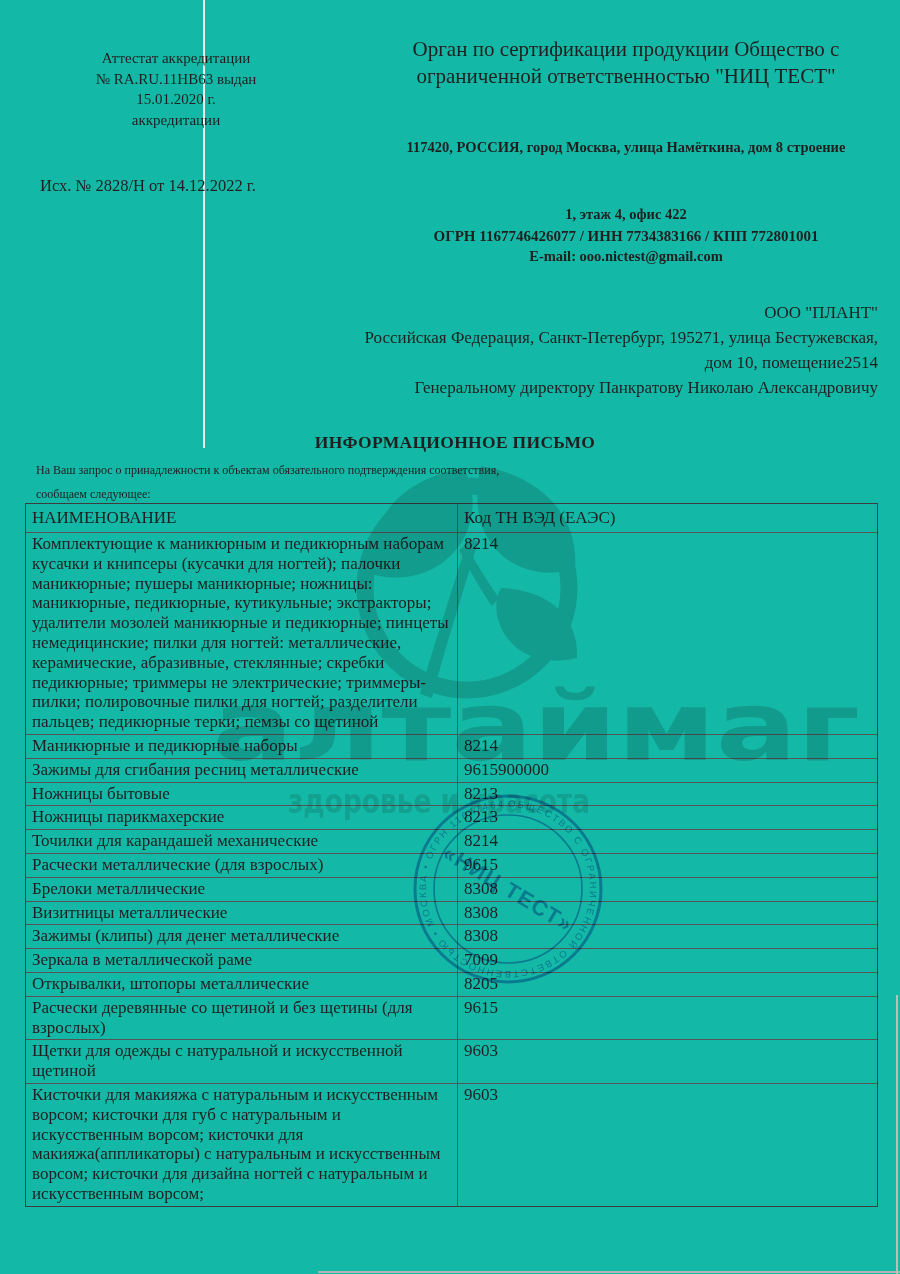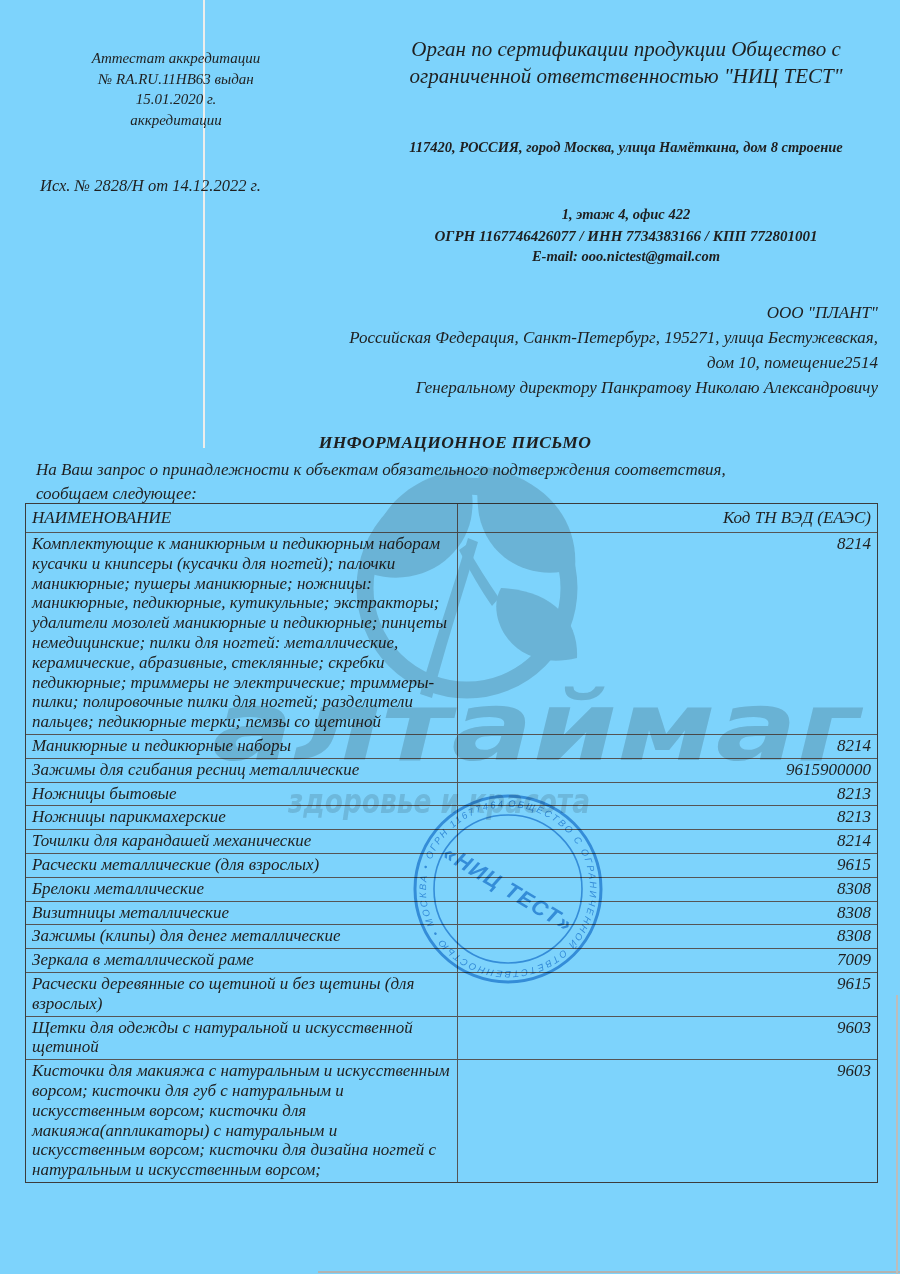--- a/index.html
+++ b/index.html
@@ -1,18 +1,18 @@
 <!DOCTYPE html>
 <html><head>
 <meta charset="utf-8">
 <style>
   html,body{margin:0;padding:0;background:#ffffff;}
   .page{
-    position:relative;width:900px;height:1274px;background:#7dd3fc;overflow:hidden;
-    font-family:"Liberation Serif", serif;color:#1f1f1f;font-style:italic;
+    position:relative;width:900px;height:1274px;background:#14b8a6;overflow:hidden;
+    font-family:"Liberation Serif", serif;color:#1f1f1f;
   }
   
   .fold-line{position:absolute;left:203px;top:0;width:2px;height:448px;background:#ededeb;}
   .scan-bottom{position:absolute;left:318px;bottom:1px;right:0;height:2px;background:#b3b3b1;}
   .scan-right{position:absolute;right:2px;top:995px;bottom:0;width:2px;background:#bdbdbb;}
 
   
   .acc-block{position:absolute;left:58px;top:48px;width:236px;text-align:center;
     font-size:15px;line-height:20.5px;}
   .ref-line{position:absolute;left:40px;top:176px;font-size:16.5px;}
@@ -21,30 +21,30 @@
   .org-addr{font-size:14.5px;line-height:19px;font-weight:bold;margin-top:48px;}
   .org-reg{font-size:15px;line-height:21px;font-weight:bold;margin-top:2px;}
   .org-mail{font-size:14.5px;line-height:19px;font-weight:bold;}
 
   
   .recipient{position:absolute;left:238px;top:300px;width:640px;text-align:right;
     font-size:17px;line-height:25px;}
 
   .doc-title{position:absolute;left:0;top:432px;width:910px;text-align:center;
     font-size:17.5px;font-weight:bold;letter-spacing:.3px;}
-  .intro{position:absolute;left:36px;top:458px;width:836px;font-size:17px;line-height:24px;}
+  .intro{position:absolute;left:36px;top:458px;width:836px;font-size:12px;line-height:24px;}
 
   
   .doc-table{position:absolute;left:25px;top:503px;width:851px;
     border:1.5px solid #3c3c3c;font-size:17px;}
   .trow{display:flex;border-top:1.2px solid #555;}
   .trow.thead{border-top:none;}
   .cell{padding:1px 6px 2px;box-sizing:border-box;}
   .cell.name{width:432px;border-right:1.2px solid #555;text-align:left;line-height:19.8px;}
-  .cell.code{flex:1;text-align:right;line-height:19.8px;}
+  .cell.code{flex:1;text-align:left;line-height:19.8px;}
   .thead .cell{line-height:25px;}
 
   
   .overlay{position:absolute;left:0;top:0;pointer-events:none;mix-blend-mode:multiply;}
 </style>
 </head>
 <body>
 
 <div class="page">
 
@@ -125,20 +125,24 @@
         </div>
         <div class="trow">
           <div class="cell name">Зажимы (клипы) для денег металлические</div>
           <div class="cell code">8308</div>
         </div>
         <div class="trow">
           <div class="cell name">Зеркала в металлической раме</div>
           <div class="cell code">7009</div>
         </div>
         <div class="trow">
+          <div class="cell name">Открывалки, штопоры металлические</div>
+          <div class="cell code">8205</div>
+        </div>
+        <div class="trow">
           <div class="cell name">Расчески деревянные со щетиной и без щетины (для взрослых)</div>
           <div class="cell code">9615</div>
         </div>
         <div class="trow">
           <div class="cell name">Щетки для одежды с натуральной и искусственной щетиной</div>
           <div class="cell code">9603</div>
         </div>
         <div class="trow">
           <div class="cell name">Кисточки для макияжа с натуральным и искусственным ворсом; кисточки для губ с натуральным и искусственным ворсом; кисточки для макияжа(аппликаторы) с натуральным и искусственным ворсом; кисточки для дизайна ногтей с натуральным и искусственным ворсом;</div>
           <div class="cell code">9603</div>

